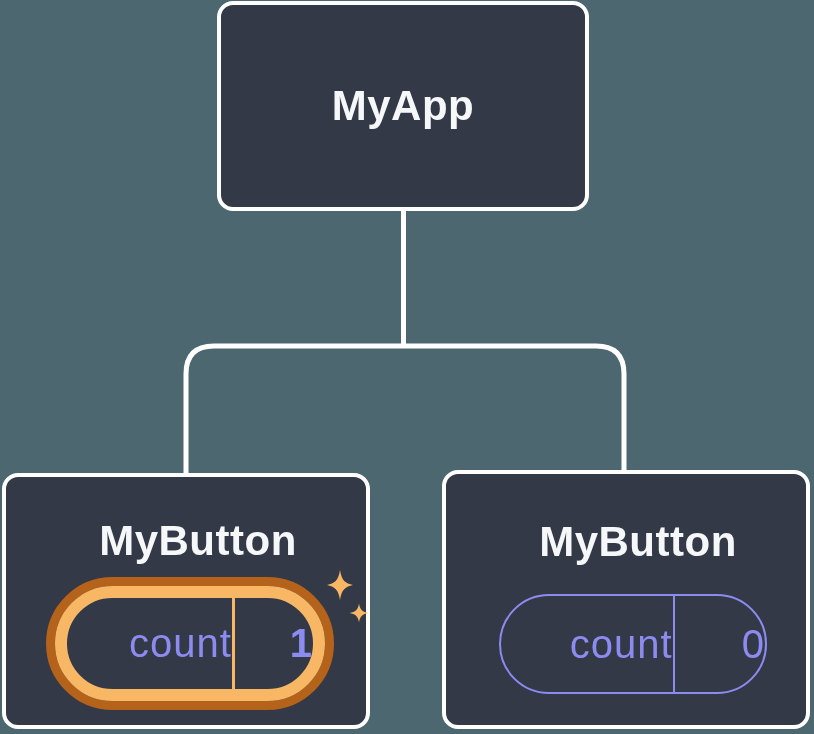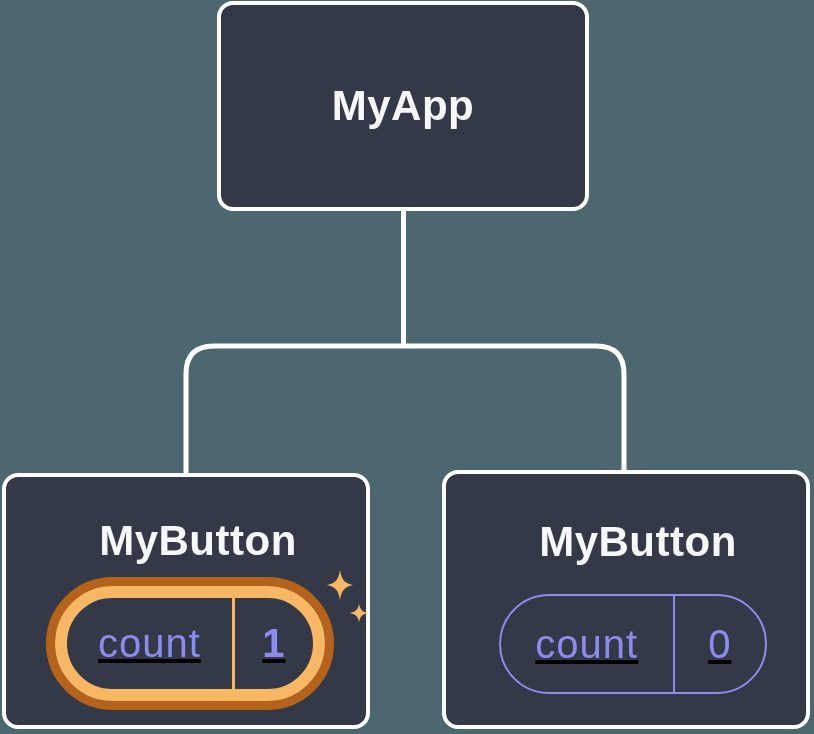--- a/index.html
+++ b/index.html
@@ -76,22 +76,21 @@
     overflow: hidden;
   }
   .pill-plain {
     left: 53px; top: 120px;
     width: 268px; height: 100px;
     border: 2.5px solid var(--state-border);
   }
   .pill-cell {
     display: flex;
     align-items: center;
-    justify-content: center;
-    text-decoration: underline;
+    justify-content: flex-end;
   }
   .pill-label-cell { flex: 0 0 65%; }
   .pill-value-cell { flex: 1 1 auto; border-left: 2.5px solid var(--state-border); }
 
   .highlight-outer {
     position: absolute;
     left: 40px; top: 100px;
     width: 288px; height: 133px;
     border-radius: 999px;
     border: 9px solid var(--highlight-orange);

